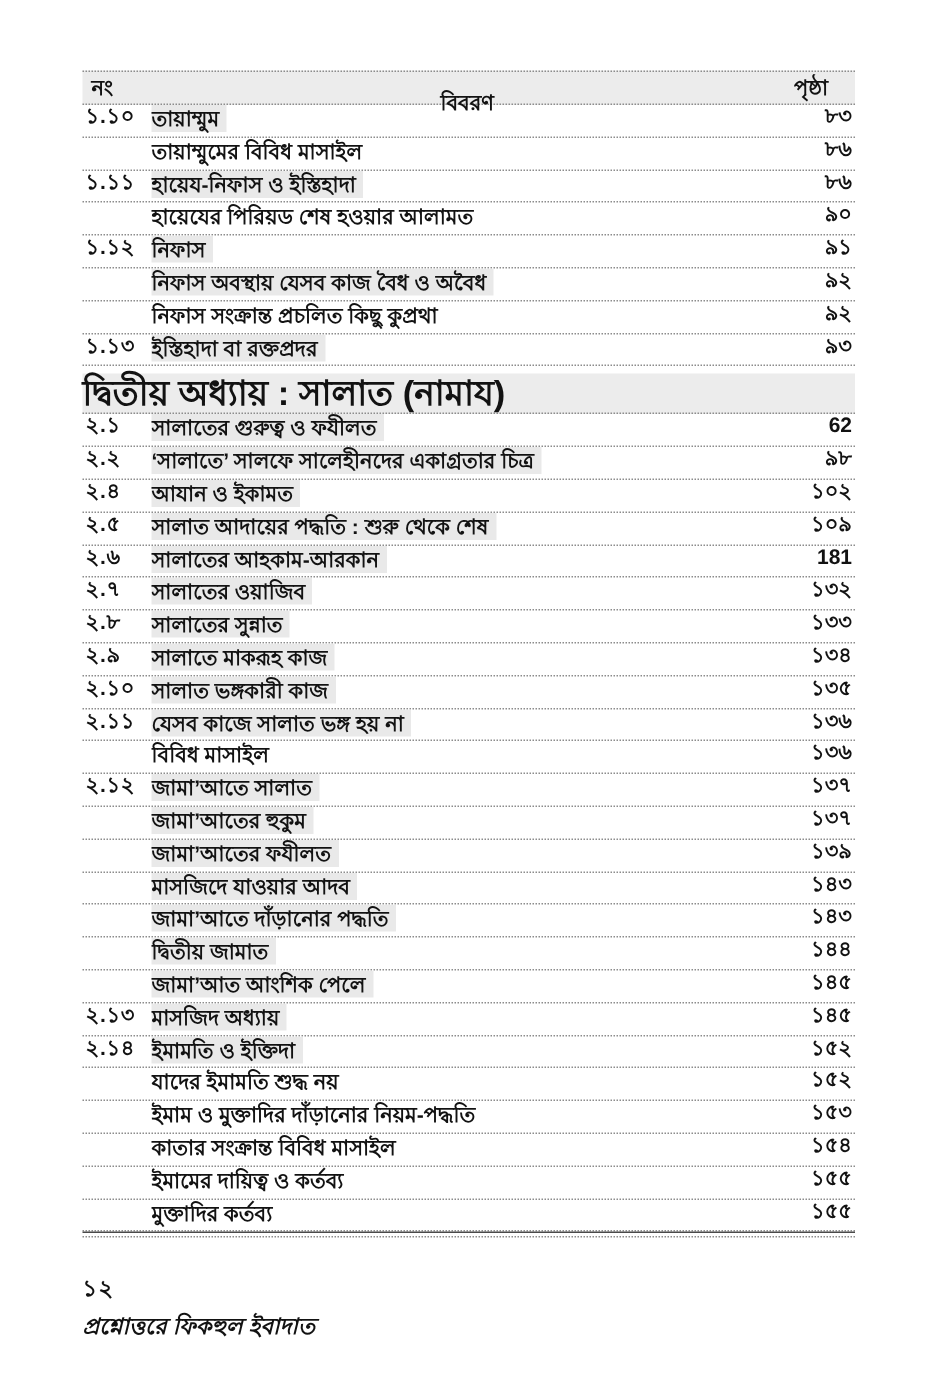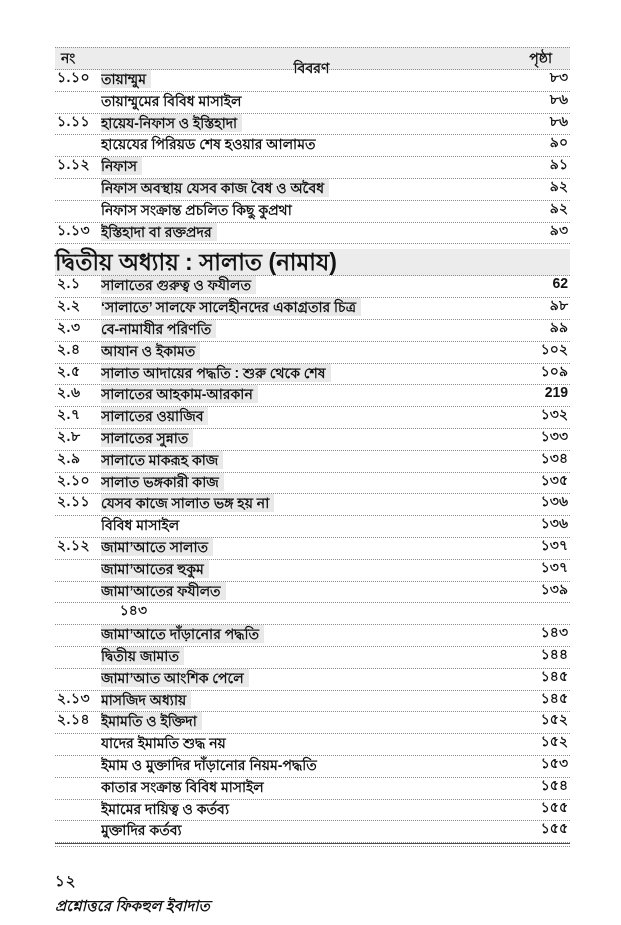--- a/index.html
+++ b/index.html
@@ -137,42 +137,37 @@
     <span class="title"><span class="txt hl">সালাতের গুরুত্ব ও ফযীলত</span></span>
     <span class="pg">62</span>
   </div>
 
   <div class="row">
     <span class="no">২.২</span>
     <span class="title"><span class="txt hl">‘সালাতে’ সালফে সালেহীনদের একাগ্রতার চিত্র</span></span>
     <span class="pg">৯৮</span>
   </div>
 
-  <div class="row">
-    <span class="no">২.৩</span>
-    <span class="title"><span class="txt hl">বে-নামাযীর পরিণতি</span></span>
-    <span class="pg">৯৯</span>
-  </div>
 
   <div class="row">
     <span class="no">২.৪</span>
     <span class="title"><span class="txt hl">আযান ও ইকামত</span></span>
     <span class="pg">১০২</span>
   </div>
 
   <div class="row">
     <span class="no">২.৫</span>
     <span class="title"><span class="txt hl">সালাত আদায়ের পদ্ধতি : শুরু থেকে শেষ</span></span>
     <span class="pg">১০৯</span>
   </div>
 
   <div class="row">
     <span class="no">২.৬</span>
     <span class="title"><span class="txt hl">সালাতের আহকাম-আরকান</span></span>
-    <span class="pg">219</span>
+    <span class="pg">181</span>
   </div>
 
   <div class="row">
     <span class="no">২.৭</span>
     <span class="title"><span class="txt hl">সালাতের ওয়াজিব</span></span>
     <span class="pg">১৩২</span>
   </div>
 
   <div class="row">
     <span class="no">২.৮</span>
@@ -217,20 +212,21 @@
   </div>
 
   <div class="row">
     <span class="no"></span>
     <span class="title"><span class="txt hl">জামা’আতের ফযীলত</span></span>
     <span class="pg">১৩৯</span>
   </div>
 
   <div class="row">
     <span class="no"></span>
+    <span class="title"><span class="txt hl">মাসজিদে যাওয়ার আদব</span></span>
     <span class="pg">১৪৩</span>
   </div>
 
   <div class="row">
     <span class="no"></span>
     <span class="title"><span class="txt hl">জামা’আতে দাঁড়ানোর পদ্ধতি</span></span>
     <span class="pg">১৪৩</span>
   </div>
 
   <div class="row">

